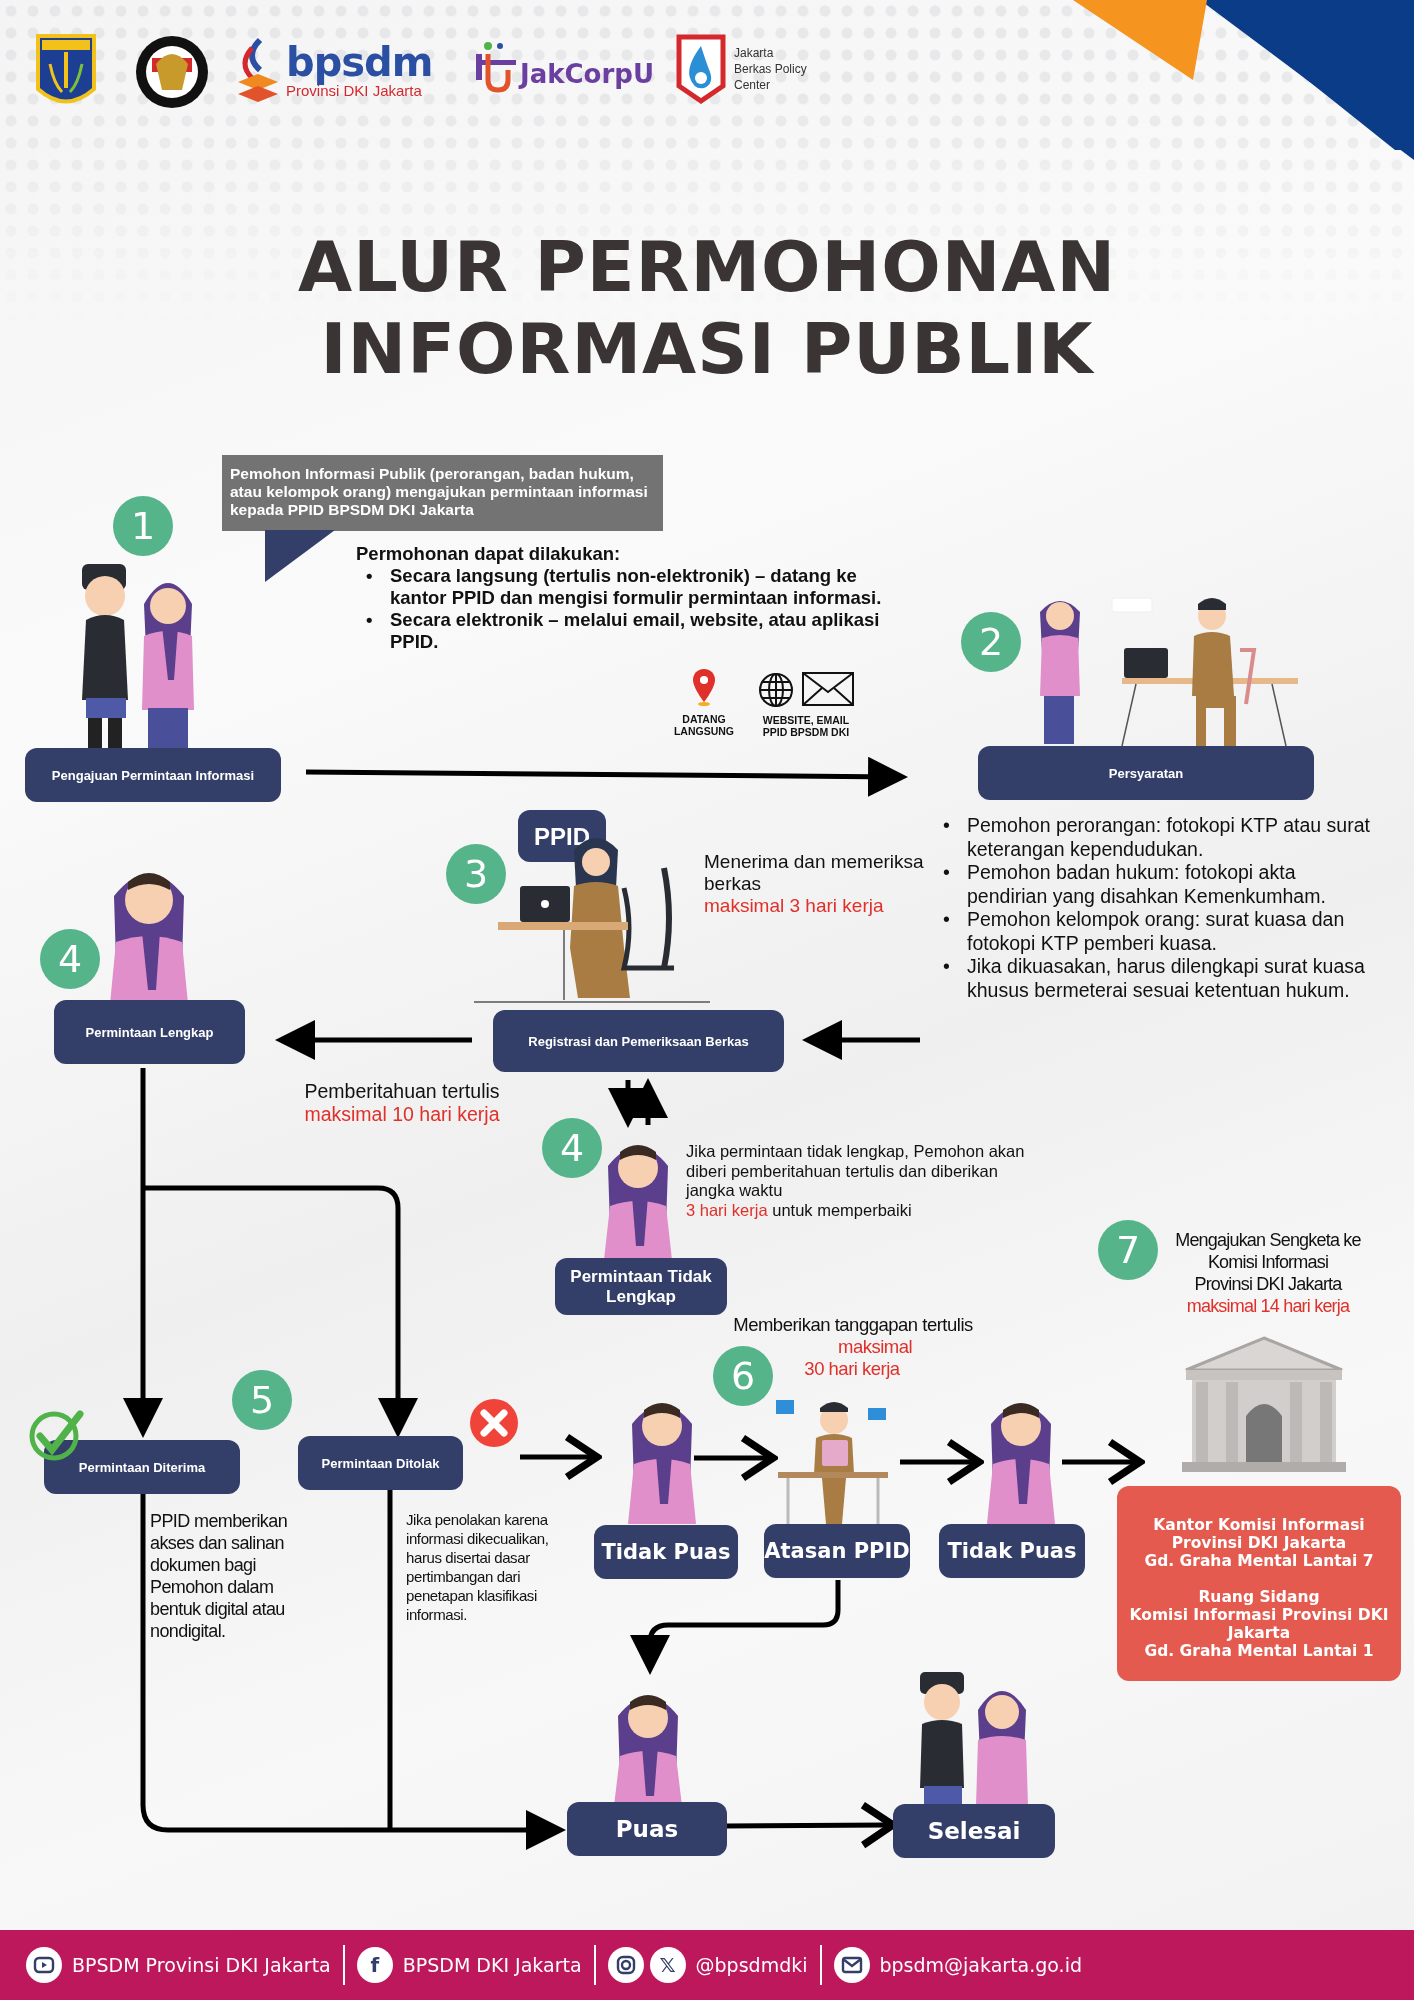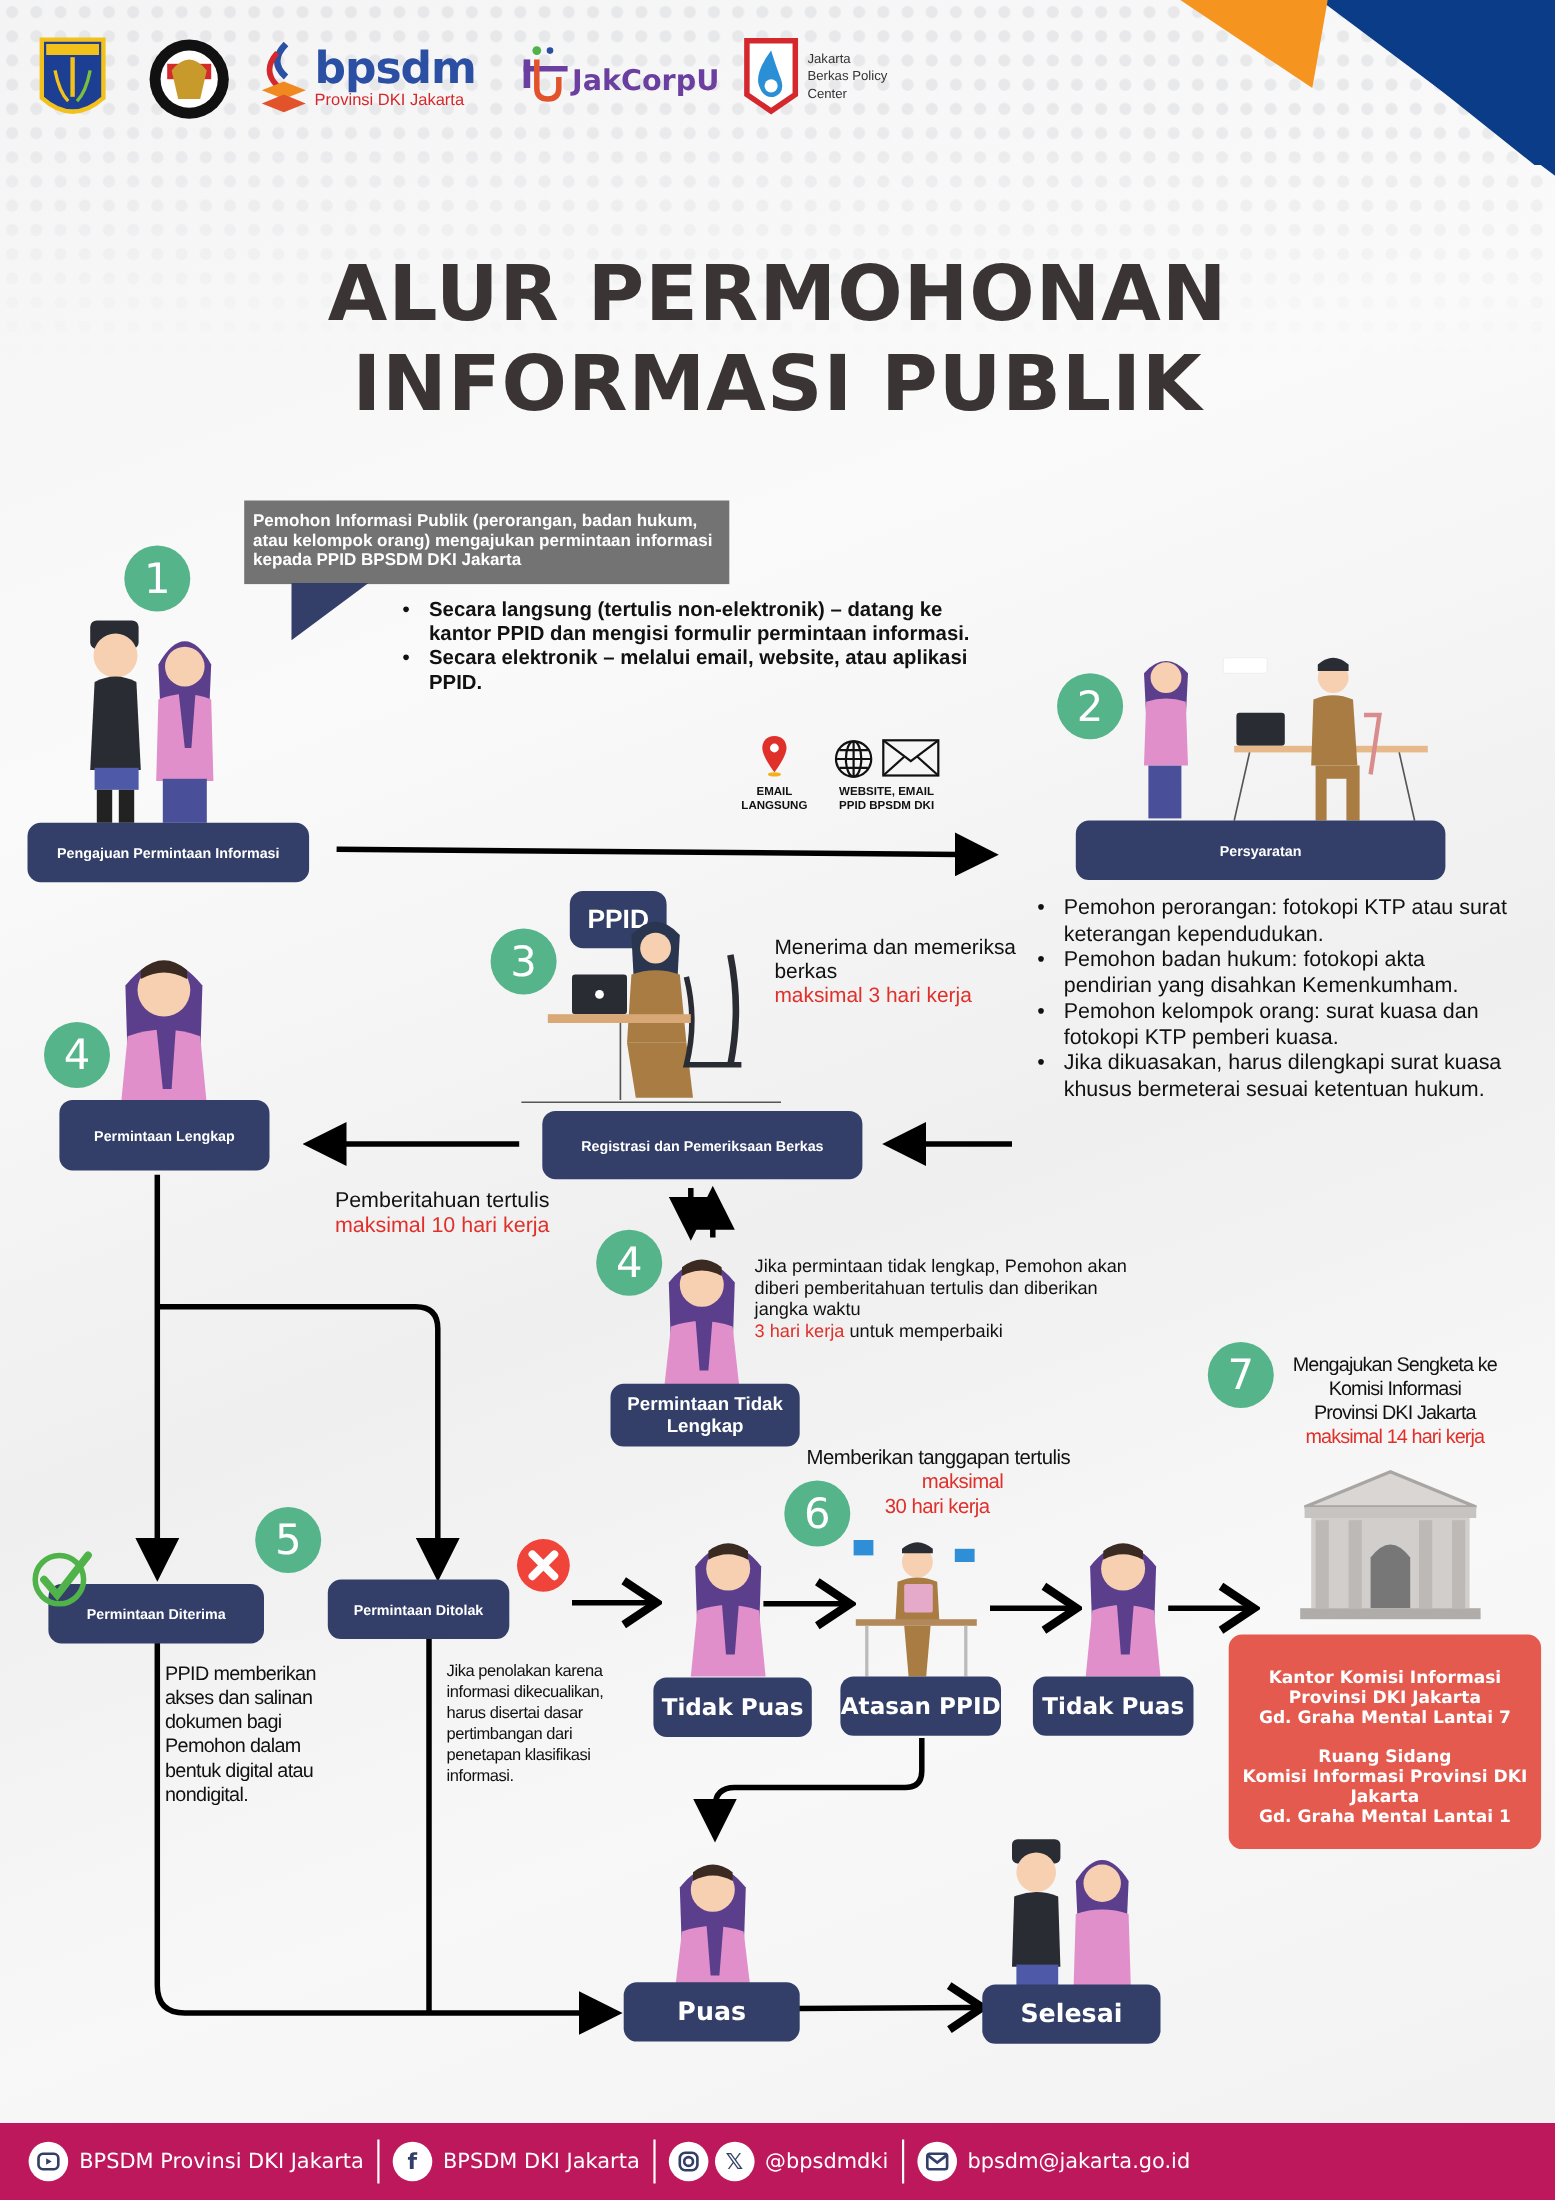--- a/index.html
+++ b/index.html
@@ -138,32 +138,33 @@
     <path d="M838 1580 V1610 Q838 1625 823 1625 H668 Q650 1625 650 1643 V1665" marker-end="url(#ah)"></path>
 
     <line x1="726" y1="1826" x2="888" y2="1825" marker-end="url(#ao)"></line>
   </g>
 </svg>
 
 <div class="step" style="left:113px;top:496px">1</div>
 <div class="bubble">Pemohon Informasi Publik (perorangan, badan hukum, atau kelompok orang) mengajukan permintaan informasi kepada PPID BPSDM DKI Jakarta</div>
 <div class="bubble-tail"></div>
 <div class="txt" style="left:356px;top:543px;font-size:18.5px;line-height:22px;font-weight:700;width:560px">
+  <div>Permohonan dapat dilakukan:</div>
   <ul class="bl">
     <li>Secara langsung (tertulis non-elektronik) – datang ke kantor PPID dan mengisi formulir permintaan informasi.</li>
     <li>Secara elektronik – melalui email, website, atau aplikasi PPID.</li>
   </ul>
 </div>
 <div class="abs" style="left:672px;top:668px;width:64px;text-align:center">
   <svg width="24" height="40" viewBox="0 0 24 40">
     <path d="M12 1 C5 1 1 6 1 12 C1 20 12 34 12 34 C12 34 23 20 23 12 C23 6 19 1 12 1Z" fill="#e0302a"></path>
     <circle cx="12" cy="12" r="4" fill="#fff"></circle>
     <ellipse cx="12" cy="36" rx="6" ry="2" fill="#f2b01e"></ellipse>
   </svg>
-  <div style="font-size:10.5px;font-weight:700;line-height:12px;margin-top:1px">EMAIL LANGSUNG</div>
+  <div style="font-size:10.5px;font-weight:700;line-height:12px;margin-top:1px">DATANG LANGSUNG</div>
 </div>
 <div class="abs" style="left:752px;top:672px;width:108px;text-align:center">
   <div style="display:flex;justify-content:center;gap:8px">
     <svg width="36" height="36" viewBox="0 0 36 36">
       <g fill="none" stroke="#111" stroke-width="2">
           <circle cx="18" cy="18" r="16"></circle>
           <ellipse cx="18" cy="18" rx="7" ry="16"></ellipse>
           <line x1="2" y1="18" x2="34" y2="18"></line>
           <line x1="18" y1="2" x2="18" y2="34"></line>
           <path d="M5 10 H31 M5 26 H31"></path>

